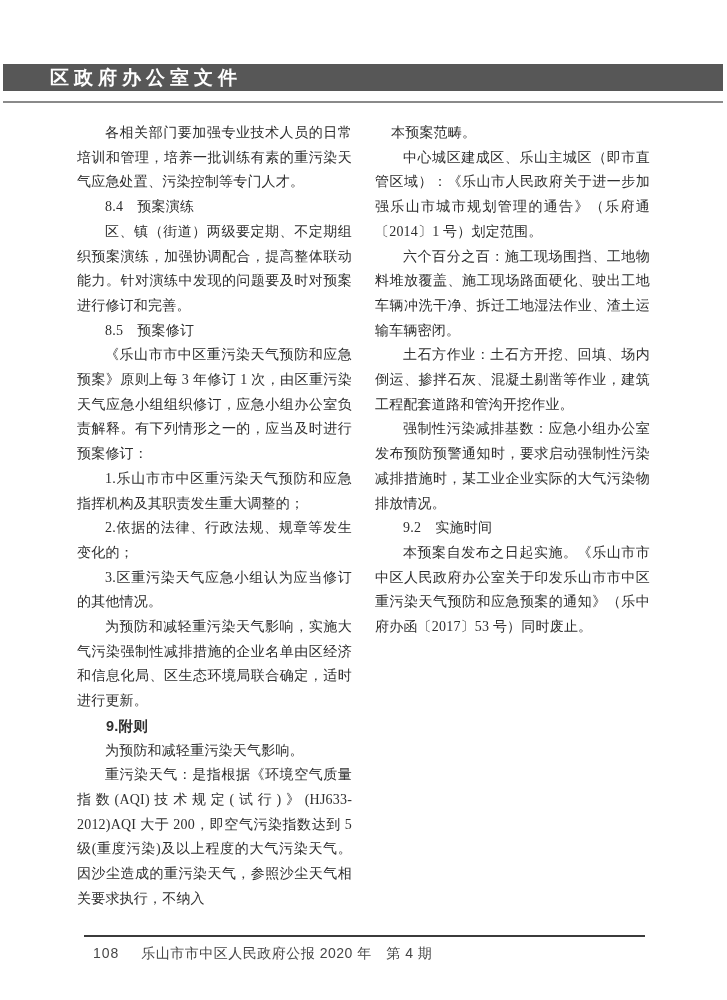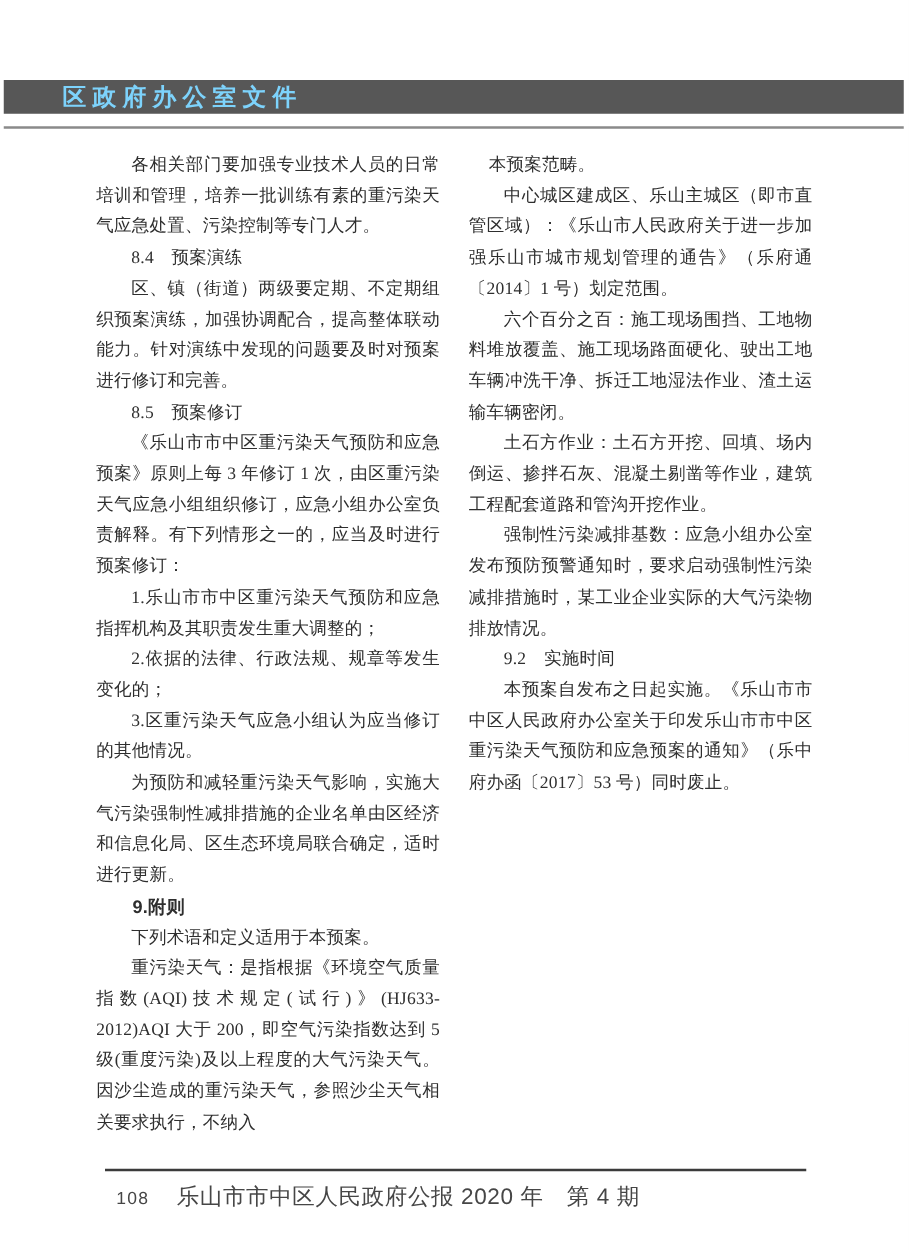--- a/index.html
+++ b/index.html
@@ -27,21 +27,21 @@
     height: 27px;
     background: #575757;
     display: flex;
     align-items: center;
   }
   .banner-label {
     font-family: "Liberation Sans", "DejaVu Sans", sans-serif;
     font-weight: bold;
     font-size: 19px;
     letter-spacing: 5px;
-    color: #7dd3fc;
+    color: #ffffff;
     padding-left: 47px;
     white-space: nowrap;
   }
   .banner-rule {
     position: absolute;
     left: 3px;
     top: 101px;
     width: 720px;
     height: 2px;
     background: #8a8a8a;
@@ -102,21 +102,21 @@
     align-items: baseline;
     gap: 22px;
     font-family: "Liberation Sans", "DejaVu Sans", sans-serif;
     color: #464646;
   }
   .page-number {
     font-size: 14px;
     letter-spacing: 1px;
   }
   .footer-title {
-    font-size: 18px;
+    font-size: 14px;
     letter-spacing: 0.5px;
   }
 </style>
 </head>
 <body>
 
 <div class="page">
 
   <div class="banner">
     <span class="banner-label">区政府办公室文件</span>
@@ -128,21 +128,21 @@
         <p class="blk para">各相关部门要加强专业技术人员的日常培训和管理，培养一批训练有素的重污染天气应急处置、污染控制等专门人才。</p>
         <p class="blk heading-sub">8.4　预案演练</p>
         <p class="blk para">区、镇（街道）两级要定期、不定期组织预案演练，加强协调配合，提高整体联动能力。针对演练中发现的问题要及时对预案进行修订和完善。</p>
         <p class="blk heading-sub">8.5　预案修订</p>
         <p class="blk para">《乐山市市中区重污染天气预防和应急预案》原则上每 3 年修订 1 次，由区重污染天气应急小组组织修订，应急小组办公室负责解释。有下列情形之一的，应当及时进行预案修订：</p>
         <p class="blk para">1.乐山市市中区重污染天气预防和应急指挥机构及其职责发生重大调整的；</p>
         <p class="blk para">2.依据的法律、行政法规、规章等发生变化的；</p>
         <p class="blk para">3.区重污染天气应急小组认为应当修订的其他情况。</p>
         <p class="blk para">为预防和减轻重污染天气影响，实施大气污染强制性减排措施的企业名单由区经济和信息化局、区生态环境局联合确定，适时进行更新。</p>
         <p class="blk heading-bold">9.附则</p>
-        <p class="blk para">下列术语和定义适用于本预案。</p>
+        <p class="blk para">为预防和减轻重污染天气影响。</p>
         <p class="blk para">重污染天气：是指根据《环境空气质量指数(AQI)技术规定(试行)》(HJ633-2012)AQI 大于 200，即空气污染指数达到 5 级(重度污染)及以上程度的大气污染天气。因沙尘造成的重污染天气，参照沙尘天气相关要求执行，不纳入</p>
       </div>
     <div class="col">
         <p class="blk para-cont">本预案范畴。</p>
         <p class="blk para">中心城区建成区、乐山主城区（即市直管区域）：《乐山市人民政府关于进一步加强乐山市城市规划管理的通告》（乐府通〔2014〕1 号）划定范围。</p>
         <p class="blk para">六个百分之百：施工现场围挡、工地物料堆放覆盖、施工现场路面硬化、驶出工地车辆冲洗干净、拆迁工地湿法作业、渣土运输车辆密闭。</p>
         <p class="blk para">土石方作业：土石方开挖、回填、场内倒运、掺拌石灰、混凝土剔凿等作业，建筑工程配套道路和管沟开挖作业。</p>
         <p class="blk para">强制性污染减排基数：应急小组办公室发布预防预警通知时，要求启动强制性污染减排措施时，某工业企业实际的大气污染物排放情况。</p>
         <p class="blk heading-sub">9.2　实施时间</p>
         <p class="blk para">本预案自发布之日起实施。《乐山市市中区人民政府办公室关于印发乐山市市中区重污染天气预防和应急预案的通知》（乐中府办函〔2017〕53 号）同时废止。</p>

